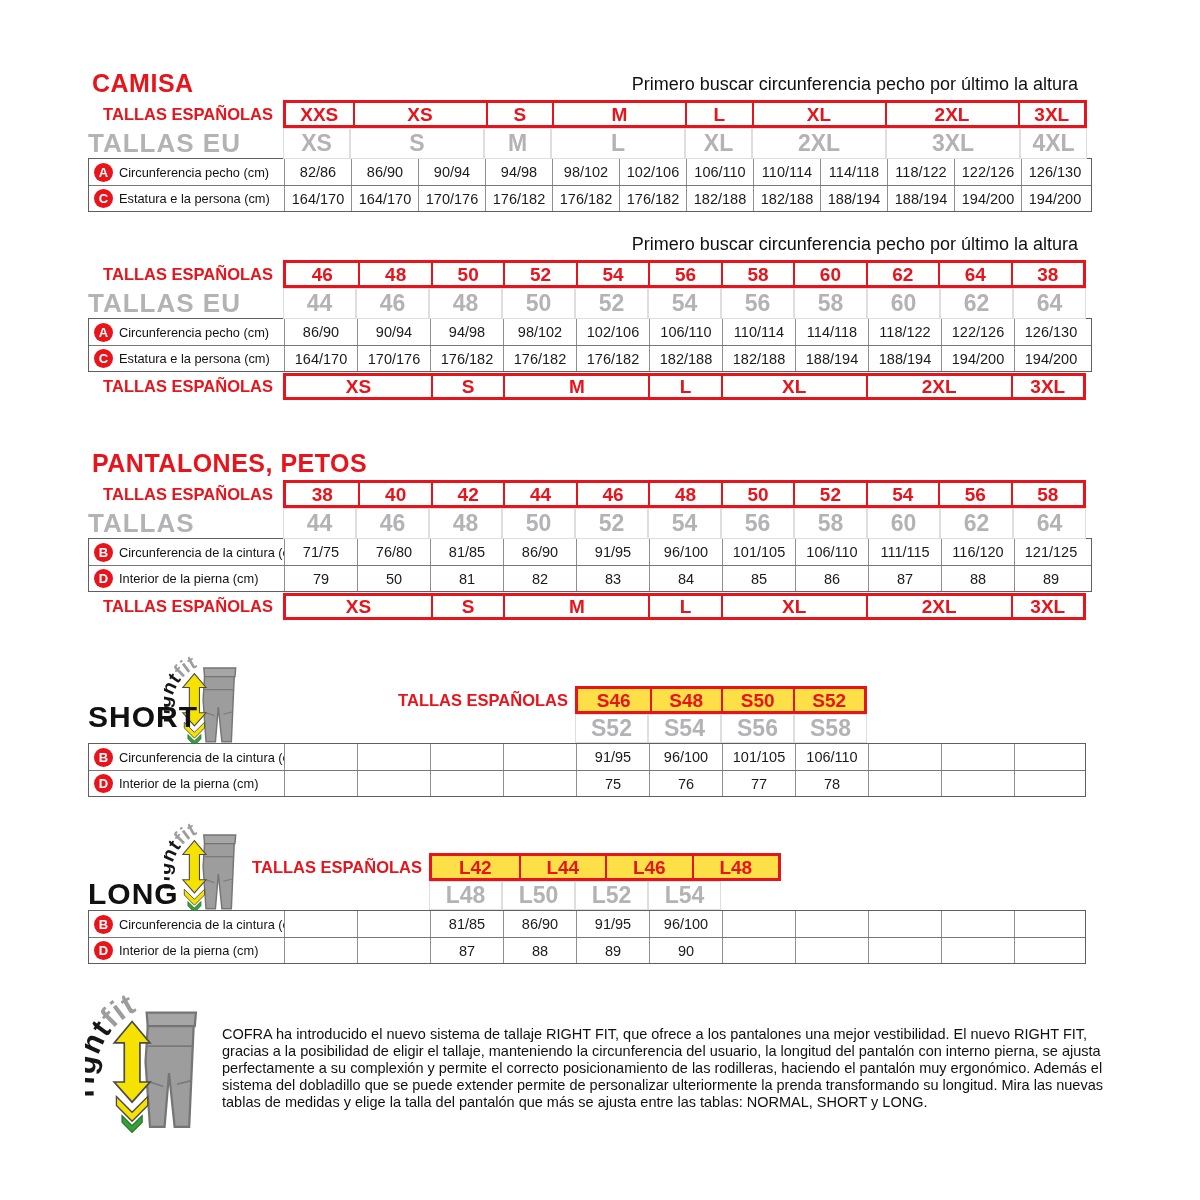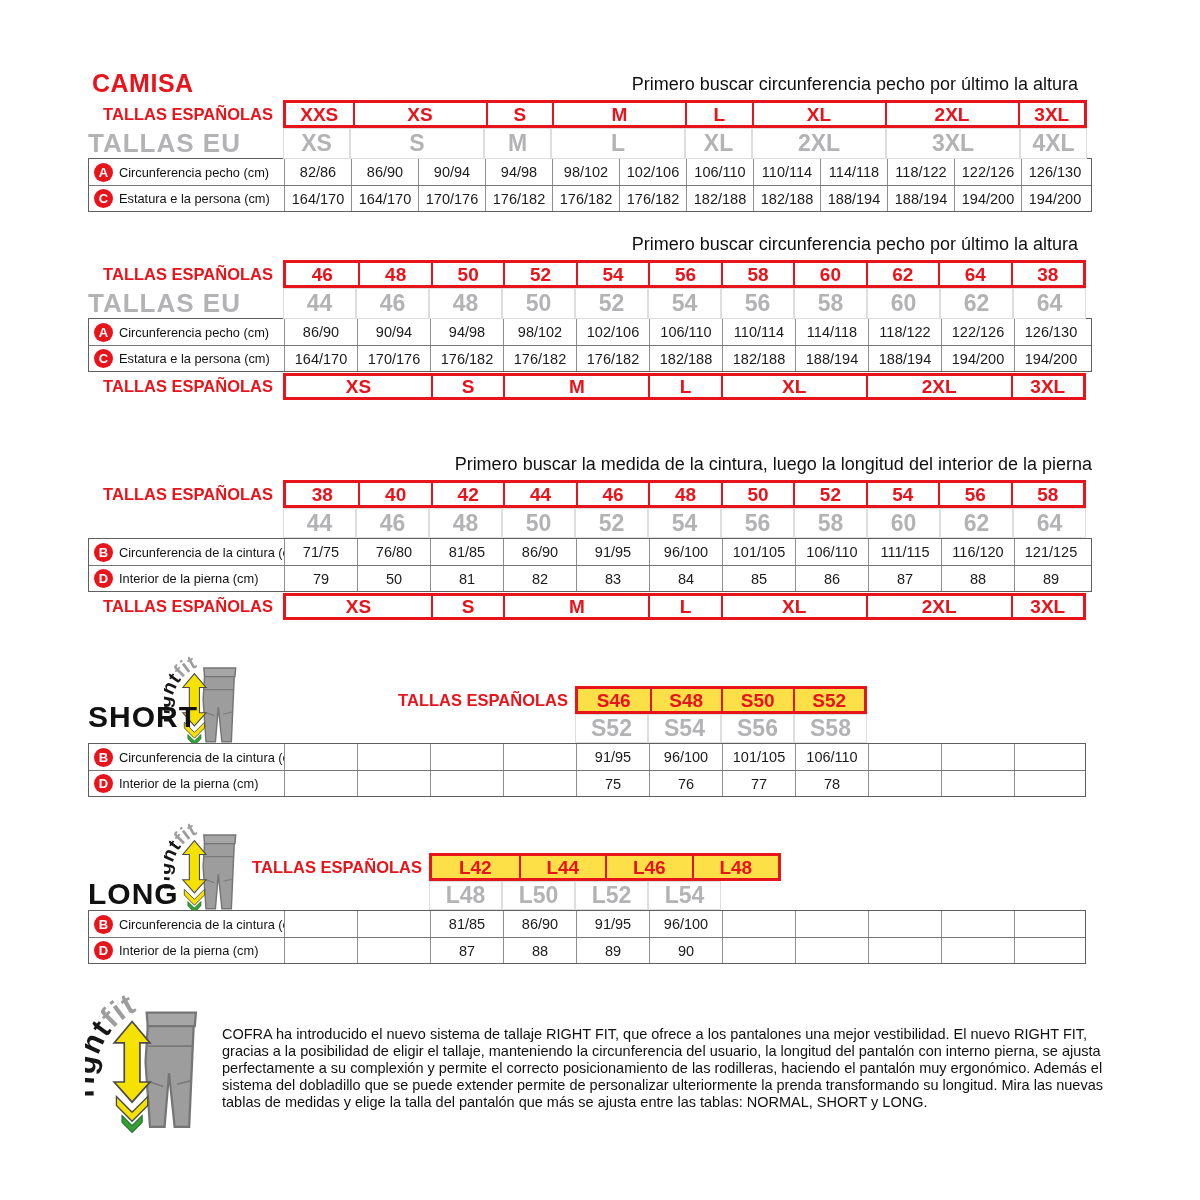--- a/index.html
+++ b/index.html
@@ -244,40 +244,41 @@
             <div class="red-cell" style="grid-column: span 2;">XL</div>
             <div class="red-cell" style="grid-column: span 2;">2XL</div>
             <div class="red-cell" style="grid-column: span 1;">3XL</div>
           </div>
         </div>
       </div>
   </div>
 
   <div class="section" id="sec-pantalones">
     <div class="sec-head">
-      <div class="sec-note">Primero buscar la medida de la cintura, luego la longitud del interior de la pierna</div>
+      <div class="sec-title">PANTALONES, PETOS</div>
     </div>
     <div id="tbl-pantalones">
         <div class="trow es-row cols11">
           <div class="es-label">TALLAS ESPAÑOLAS</div>
           <div class="red-wrap" style="grid-template-columns: repeat(11, 1fr);">
             <div class="red-cell" style="grid-column: span 1;">38</div>
             <div class="red-cell" style="grid-column: span 1;">40</div>
             <div class="red-cell" style="grid-column: span 1;">42</div>
             <div class="red-cell" style="grid-column: span 1;">44</div>
             <div class="red-cell" style="grid-column: span 1;">46</div>
             <div class="red-cell" style="grid-column: span 1;">48</div>
             <div class="red-cell" style="grid-column: span 1;">50</div>
             <div class="red-cell" style="grid-column: span 1;">52</div>
             <div class="red-cell" style="grid-column: span 1;">54</div>
             <div class="red-cell" style="grid-column: span 1;">56</div>
             <div class="red-cell" style="grid-column: span 1;">58</div>
           </div>
         </div>
         <div class="trow eu-row cols11">
+          <div class="eu-label">TALLAS</div>
           <div class="eu-wrap" style="grid-template-columns: repeat(11, 1fr);">
             <div class="eu-cell" style="grid-column: span 1;">44</div>
             <div class="eu-cell" style="grid-column: span 1;">46</div>
             <div class="eu-cell" style="grid-column: span 1;">48</div>
             <div class="eu-cell" style="grid-column: span 1;">50</div>
             <div class="eu-cell" style="grid-column: span 1;">52</div>
             <div class="eu-cell" style="grid-column: span 1;">54</div>
             <div class="eu-cell" style="grid-column: span 1;">56</div>
             <div class="eu-cell" style="grid-column: span 1;">58</div>
             <div class="eu-cell" style="grid-column: span 1;">60</div>

